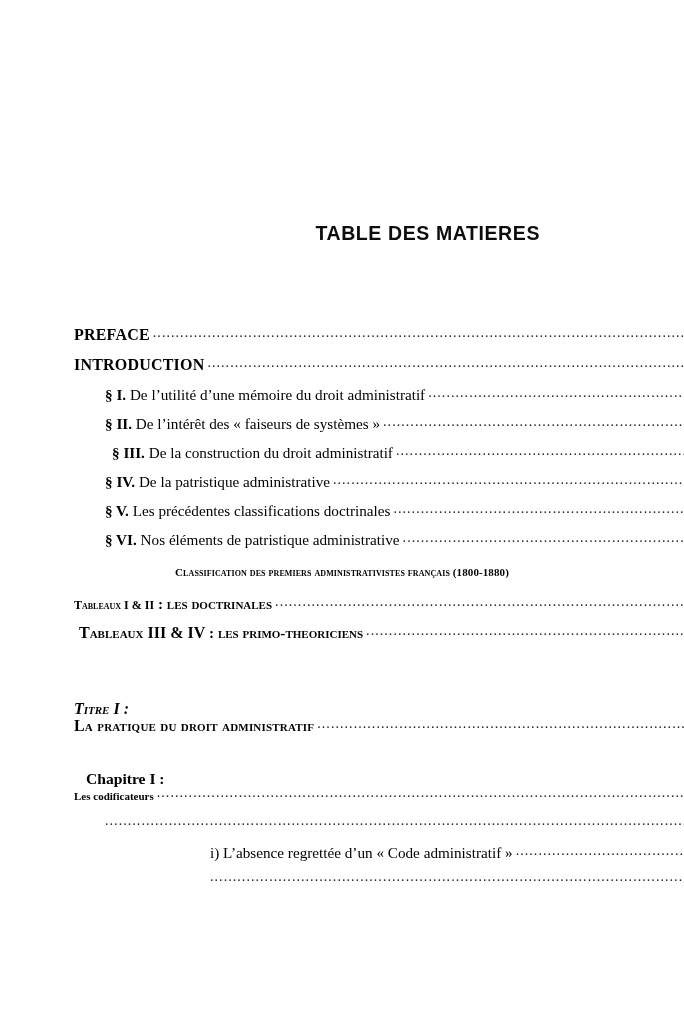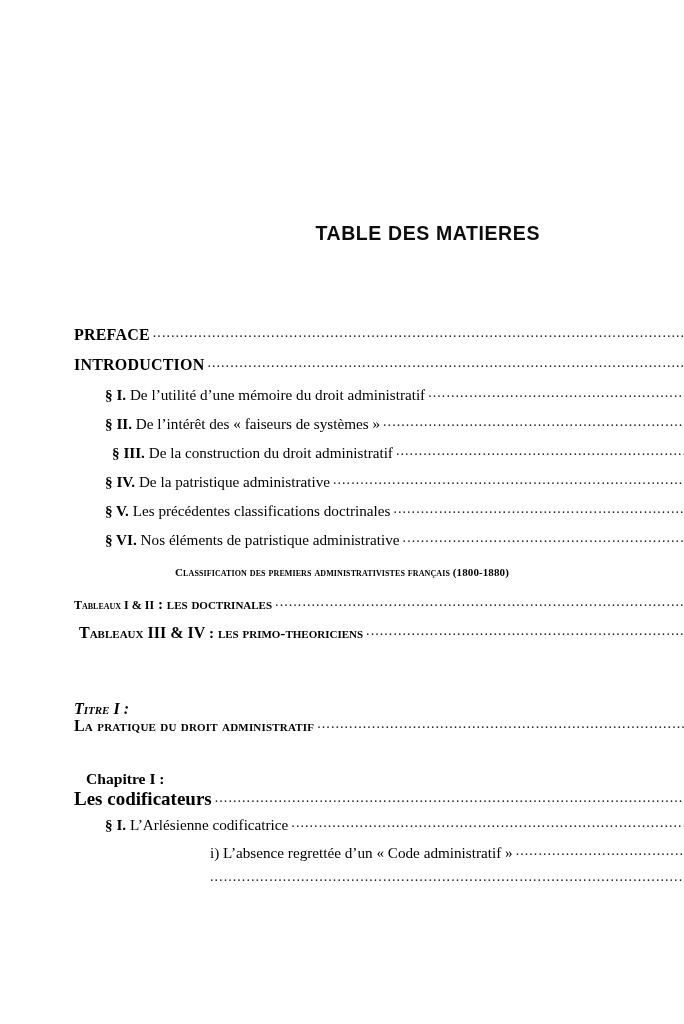--- a/index.html
+++ b/index.html
@@ -241,32 +241,28 @@
       <span class="label sc">La pratique du droit administratif</span>
       <span class="leader"></span>
 
     </div>
   </div>
 
   <div class="block-head-plain" style="top:770px; left:74px;margin-left:12px;">Chapitre I :</div>
 
   <div class="row pad-left-74" style="top:789px;">
     <div class="entry">
-      <span class="label b" style="font-size:19px;">Les codificateurs</span>
+      <span class="label b" style="font-size:11px;">Les codificateurs</span>
       <span class="leader"></span>
 
     </div>
   </div>
 
   <div class="row pad-left-105" style="top:817px;">
     <div class="entry">
-      <span class="label">
-        <span class="b">§ I.</span>
-        <span>L’Arlésienne codificatrice</span>
-      </span>
       <span class="leader"></span>
 
     </div>
   </div>
 
   <div class="row pad-left-210" style="top:845px;">
     <div class="entry">
       <span class="label i">i) L’absence regrettée d’un « Code administratif »</span>
       <span class="leader"></span>
 

